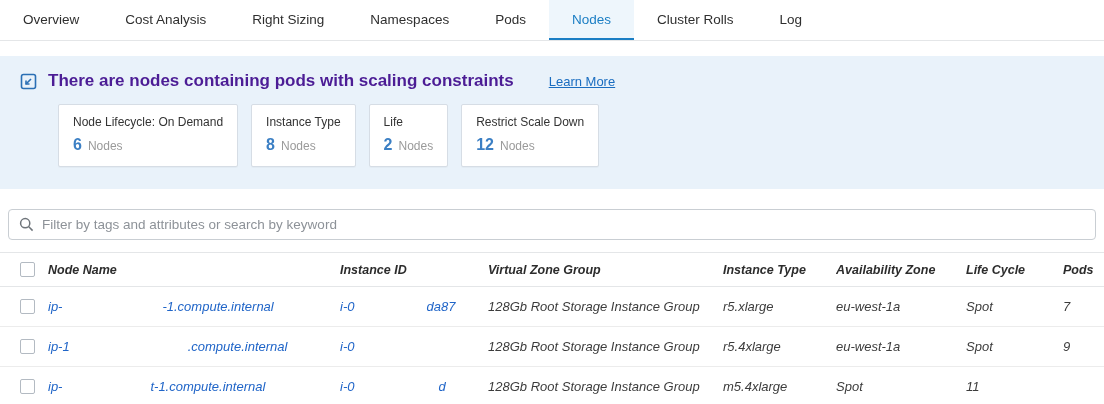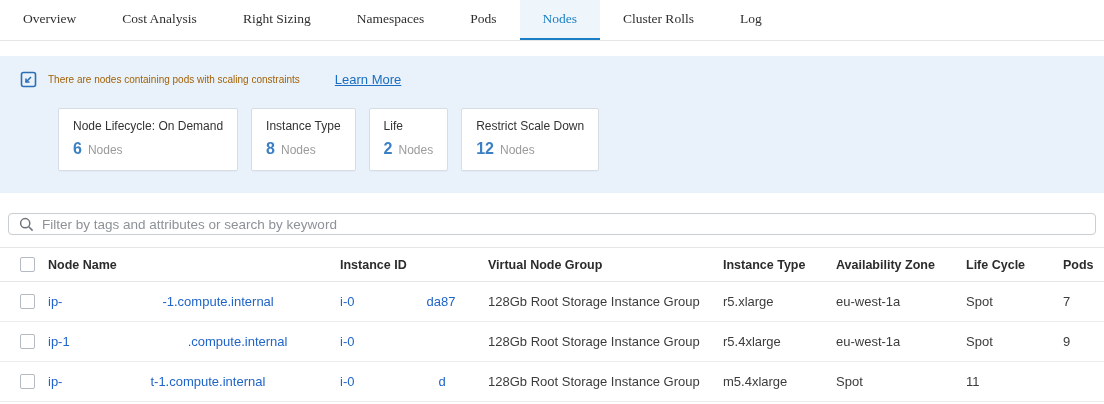--- a/index.html
+++ b/index.html
@@ -5,57 +5,56 @@
   * { margin:0; padding:0; box-sizing:border-box; }
   html,body { width:1104px; height:404px; overflow:hidden; }
   body {
     font-family:"Liberation Sans", sans-serif;
     background:#ffffff; color:#333; font-size:13px;
   }
 
   
   .tabbar {
     display:flex; align-items:stretch; height:41px;
-    background:#fff; border-bottom:1px solid #e4e6e8;font-family:Liberation Serif, serif;
+    background:#fff; border-bottom:1px solid #e4e6e8;
   }
   .tab {
     display:flex; align-items:center; padding:0 23px;
     font-size:13.5px; color:#2f2f2f; cursor:pointer; white-space:nowrap;
     border-bottom:2px solid transparent;
   }
   .tab.active {
     color:#1b7ec4; background:#eef6fc; border-bottom:2px solid #1b7ec4;
   }
 
   
   .banner {
     background:#e9f2fa; margin-top:15px; padding:15px 20px 22px 20px;
   }
   .banner-head { display:flex; align-items:center; gap:11px; }
   .banner-icon { width:17px; height:17px; flex:0 0 auto; display:block; }
-  .banner-msg { font-weight:normal; font-size:10px; color:#a16207; }
+  .banner-msg { font-weight:bold; font-size:17px; color:#4c1d95; }
   .banner-link {
     color:#1a6dc0; text-decoration:underline; font-size:13px;
     font-weight:normal; margin-left:24px; cursor:pointer;
   }
   .cards { display:flex; gap:13px; margin:13px 0 0 38px; }
   .card {
     background:#fff; border:1px solid #d6dde5; border-radius:2px;
     padding:10px 14px 12px 14px; cursor:pointer;
     box-shadow:0 1px 1px rgba(0,0,0,0.03);
-    margin-top:7px;
   }
   .card-title { font-size:12px; color:#333; white-space:nowrap; }
   .card-count-row { margin-top:7px; display:flex; align-items:baseline; gap:6px; }
   .card-count { color:#3b7fc4; font-size:16px; font-weight:bold; }
   .card-unit { color:#9a9a9a; font-size:12px; }
 
   
   .searchbar {
-    margin:20px 8px 0 8px; height:22px;
+    margin:20px 8px 0 8px; height:31px;
     border:1px solid #c9ced3; border-radius:4px; background:#fff;
     display:flex; align-items:center; padding:0 10px; gap:8px;
   }
   .search-icon { width:15px; height:15px; flex:0 0 auto; }
   .search-input {
     flex:1; border:none; outline:none; background:transparent;
     font-family:"Liberation Sans", sans-serif; font-size:13.5px; color:#333;
   }
   .search-input::placeholder { color:#8d9298; opacity:1; }
 
@@ -71,21 +70,21 @@
     font-weight:bold; font-size:12.5px; color:#2c2c2c;
   }
   .trow { height:40px; border-bottom:1px solid #ececec; font-size:13px; color:#3c3c3c; }
   .cell-check { display:flex; justify-content:flex-start; padding-left:20px; }
   .checkbox {
     width:15px; height:15px; border:1.5px solid #b3bac2; border-radius:2px;
     background:#fff; cursor:pointer;
   }
   .link { color:#2065c8; cursor:pointer; white-space:nowrap; }
   .redacted { display:inline-block; height:1px; }
-  .cell { padding-right:2px; white-space:nowrap; overflow:hidden; }
+  .cell { padding-right:2px; white-space:nowrap; overflow:hidden;font-style:italic; }
 </style>
 </head>
 <body>
 
 <nav class="tabbar">
   <div class="tab">Overview</div>
   <div class="tab">Cost Analysis</div>
   <div class="tab">Right Sizing</div>
   <div class="tab">Namespaces</div>
   <div class="tab">Pods</div>
@@ -146,21 +145,21 @@
 </div>
 
 <div class="table">
 
   <div class="thead">
     <div class="cell-check">
         <span class="checkbox"></span>
       </div>
     <div class="cell">Node Name</div>
     <div class="cell">Instance ID</div>
-    <div class="cell">Virtual Node Group</div>
+    <div class="cell">Virtual Zone Group</div>
     <div class="cell">Instance Type</div>
     <div class="cell">Availability Zone</div>
     <div class="cell">Life Cycle</div>
     <div class="cell">Pods</div>
   </div>
 
   <div class="trow">
     <div class="cell-check">
         <span class="checkbox"></span>
       </div>

